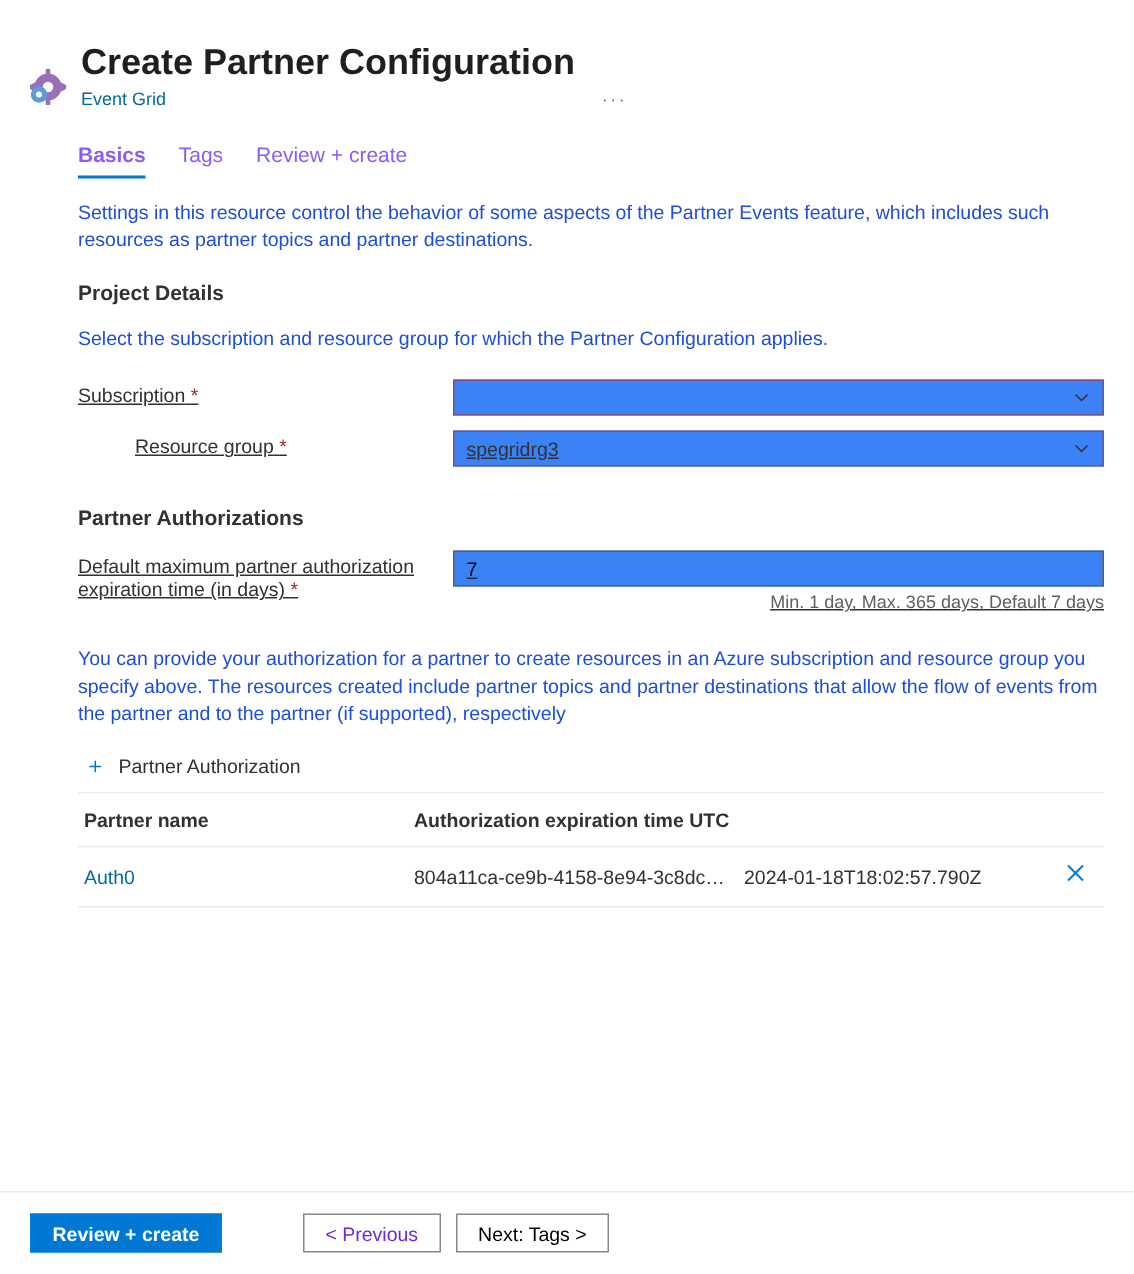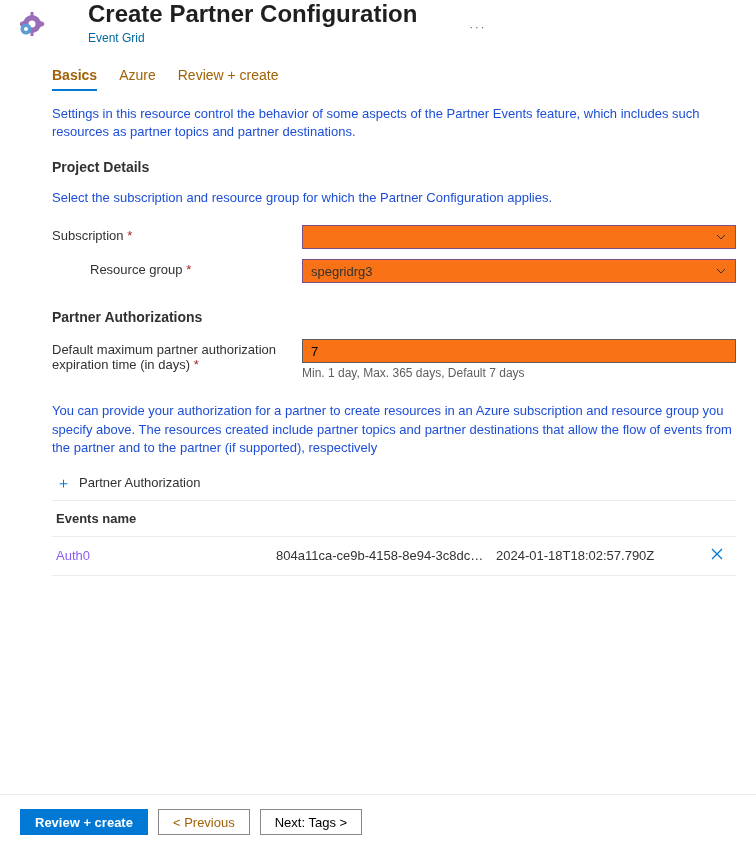--- a/index.html
+++ b/index.html
@@ -7,23 +7,22 @@
       font-family: "Segoe UI", -apple-system, sans-serif;
       font-size: 13px;
       color: #323130;
       width: 756px;
       height: 849px;
       position: relative;
       background: #fff;
     }
     .header {
       display: flex;
-      align-items: center;
-      padding: 0 20px 8px 20px;
-      gap: 34px;
+      align-items: flex-end;
+      padding: 28px 20px 8px 20px;
     }
     .header-icon {
       margin-right: 8px;
       margin-top: 6px;
     }
     .header-title {
       font-size: 24px;
       font-weight: 600;
       color: #201f1e;
       line-height: 1.2;
@@ -44,21 +43,21 @@
       padding: 14px 20px 0 52px;
     }
     .tabs {
       display: flex;
       gap: 22px;
       margin-bottom: 14px;
     }
     .tab {
       font-size: 14px;
       padding-bottom: 6px;
-      color: #a16207;
+      color: #8b5cf6;
       cursor: pointer;
     }
     .tab.active {
       font-weight: 600;
       border-bottom: 2px solid #0078d4;
     }
     .intro-text, .desc-text {
       font-size: 13px;
       color: #1d4ed8;
       line-height: 1.4;
@@ -66,39 +65,40 @@
     }
     .section-heading {
       font-size: 14px;
       font-weight: 700;
       margin-bottom: 14px;
     }
     .form-row {
       display: flex;
       align-items: flex-start;
       margin-bottom: 10px;
+      text-decoration: underline;
     }
     .form-label-col {
       width: 250px;
       font-size: 13px;
       padding-top: 3px;
     }
     .form-input-col {
       flex: 1;
       display: flex;
       flex-direction: column;
     }
     .req { color: #a4262c; }
     .select-box, .text-box {
       width: 100%;
       border: 1px solid #7b4f8e;
       height: 24px;
       font-size: 13px;
       padding: 0 8px;
-      background: #f97316;
+      background: #3b82f6;
       display: flex;
       align-items: center;
       justify-content: space-between;
       cursor: pointer;
     }
     .text-box {
       border: 1px solid #605e5c;
       cursor: text;
     }
     .chevron {
@@ -108,20 +108,21 @@
     }
     .resource-group-row {
       margin-top: 2px;
     }
     .resource-group-row .form-label-col {
       padding-left: 38px;
     }
     .hint-text {
       font-size: 12px;
       color: #605e5c;
+      text-align: right;
       margin-top: 3px;
     }
     .partner-auth-block {
       margin-top: 26px;
     }
     .add-row {
       display: flex;
       align-items: center;
       gap: 8px;
       color: #323130;
@@ -145,21 +146,21 @@
       padding: 10px 4px;
       font-size: 13px;
     }
     .table-head {
       font-weight: 600;
       border-bottom: 1px solid #edebe9;
     }
     .table-row {
       border-bottom: 1px solid #edebe9;
     }
-    .link { color: #8b5cf6; }
+    .link { color: #0369a1; }
     .cell-ellipsis {
       white-space: nowrap;
       overflow: hidden;
       text-overflow: ellipsis;
       padding-right: 8px;
     }
     .remove-x {
       color: #0078d4;
       font-size: 16px;
       text-align: center;
@@ -184,22 +185,23 @@
       align-items: center;
       justify-content: center;
     }
     .btn.primary {
       background: #0078d4;
       color: #fff;
       border: 1px solid #0078d4;
       font-weight: 600;
     }
     .btn.disabled {
-      color: #a16207;
+      color: #6d28d9;
       cursor: default;
+      margin-left: 44px;
     }
   </style>
 </head>
 <body>
 
 <div class="header">
   <span class="header-icon">
     <svg width="26" height="24" viewBox="0 0 26 24">
       <g transform="translate(12,12)">
         <circle r="9" fill="#9b6fb7"></circle>
@@ -224,21 +226,21 @@
   <div>
     <div class="header-title">Create Partner Configuration</div>
     <div class="header-subtitle">Event Grid</div>
   </div>
   <span class="header-more">···</span>
 </div>
 
 <div class="content">
   <div class="tabs">
     <div class="tab active">Basics</div>
-    <div class="tab">Azure</div>
+    <div class="tab">Tags</div>
     <div class="tab">Review + create</div>
   </div>
 
   <p class="intro-text">Settings in this resource control the behavior of some aspects of the Partner Events feature, which includes such resources as partner topics and partner destinations.</p>
 
   <h3 class="section-heading">Project Details</h3>
   <p class="desc-text">Select the subscription and resource group for which the Partner Configuration applies.</p>
 
   <div class="form-row">
     <div class="form-label-col">
@@ -290,21 +292,22 @@
 
     <p class="desc-text" style="margin-top:22px;">You can provide your authorization for a partner to create resources in an Azure subscription and resource group you specify above. The resources created include partner topics and partner destinations that allow the flow of events from the partner and to the partner (if supported), respectively</p>
 
     <div class="add-row">
       <span class="add-icon">＋</span>
       <span>Partner Authorization</span>
     </div>
 
     <div class="table-wrap">
       <div class="table-head">
-        <div>Events name</div>
+        <div>Partner name</div>
+        <div>Authorization expiration time UTC</div>
         <div></div>
       </div>
       <div class="table-row">
         <div class="link">Auth0</div>
         <div class="cell-ellipsis">804a11ca-ce9b-4158-8e94-3c8dc7…</div>
         <div>2024-01-18T18:02:57.790Z</div>
         <div class="remove-x">
           <svg width="14" height="14" viewBox="0 0 14 14">
               <path d="M2 2 L12 12 M12 2 L2 12" stroke="#0078d4" stroke-width="1.3"></path>
             </svg>

